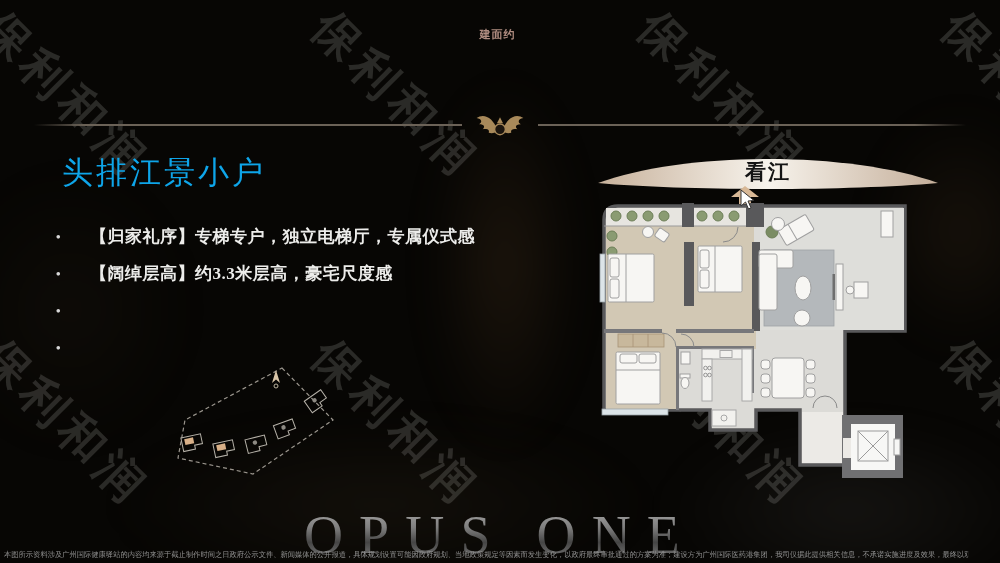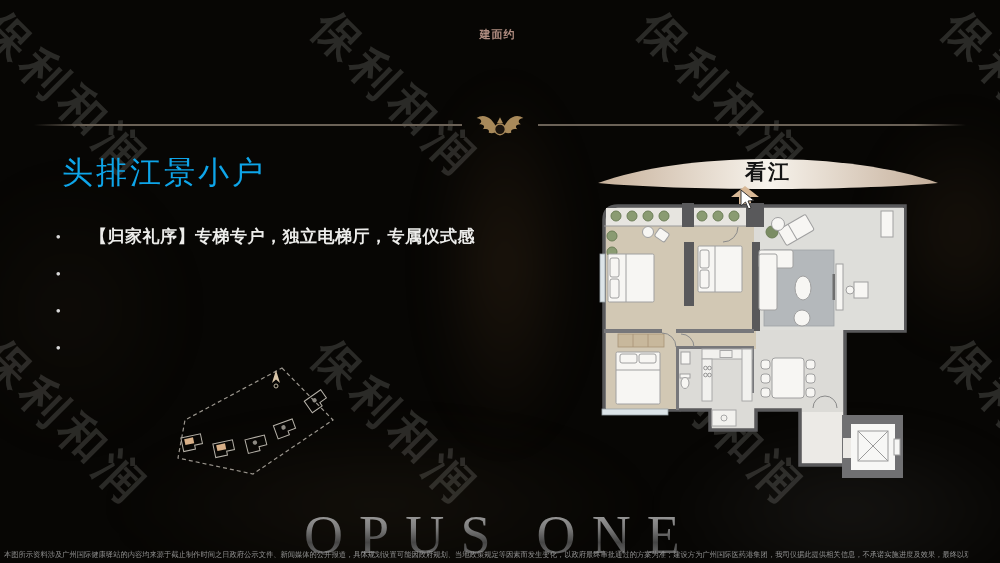--- a/index.html
+++ b/index.html
@@ -100,20 +100,21 @@
 
   <div class="heading">头排江景小户</div>
 
   <ul class="bullets">
     <li>
       <span class="dot">•</span>
       <span>【归家礼序】专梯专户，独立电梯厅，专属仪式感</span>
     </li>
     <li>
       <span class="dot">•</span>
+      <span>【阔绰层高】约3.3米层高，豪宅尺度感</span>
     </li>
     <li>
       <span class="dot">•</span>
     </li>
     <li>
       <span class="dot">•</span>
     </li>
   </ul>
 
   <svg class="siteplan" width="200" height="150" viewBox="0 0 200 150">

